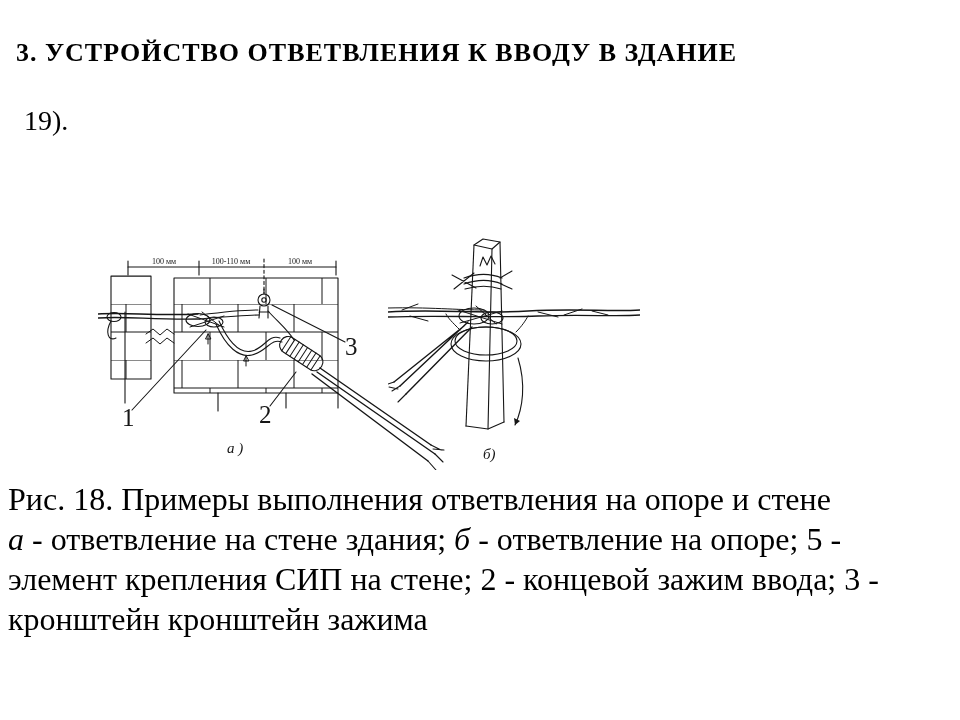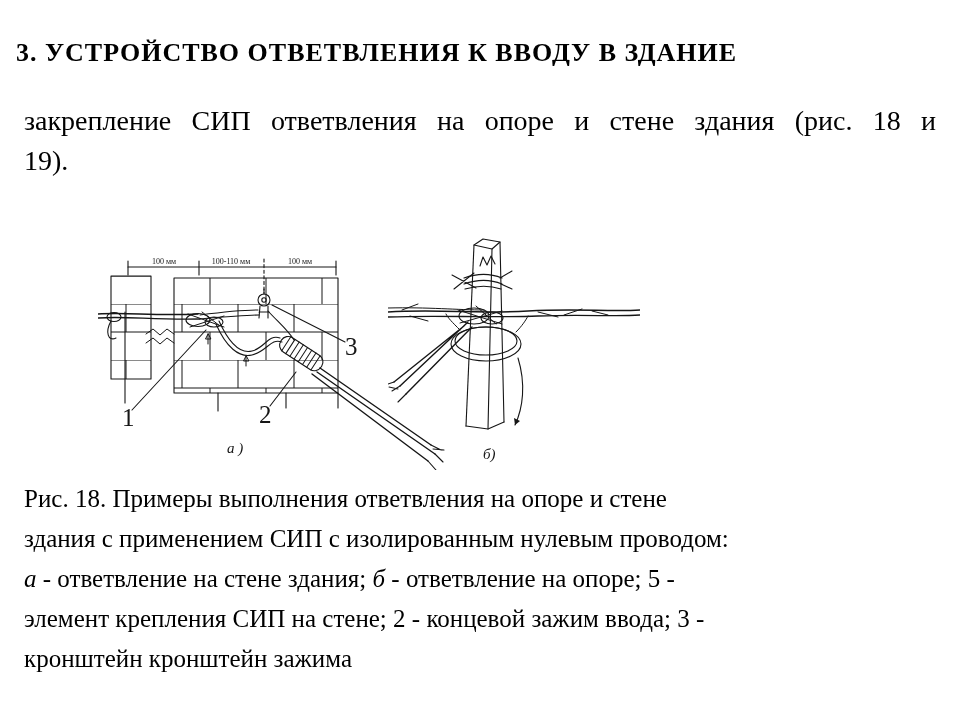--- a/index.html
+++ b/index.html
@@ -13,37 +13,36 @@
     text-align:left;font-size:26px;font-weight:bold;letter-spacing:1px;
     white-space:nowrap;
   }
   .para{
     position:absolute;top:101px;left:24px;width:912px;
     font-size:28px;line-height:40px;
   }
   .jline{text-align:justify;text-align-last:justify;}
   .jline.last{text-align:center;text-align-last:left;}
   .caption{
-    position:absolute;top:479px;left:24px;width:930px;
-    font-size:25px;line-height:40px;
+    position:absolute;top:479px;left:8px;width:930px;
+    font-size:32px;line-height:40px;
   }
   .caption div{white-space:nowrap;}
   .fig{position:absolute;}
   .ink{stroke:#161616;fill:none;stroke-width:1.1;stroke-linecap:round;stroke-linejoin:round;}
   text.dim{font-family:"Liberation Serif",serif;font-size:8px;fill:#161616;}
   text.callout{font-family:"Liberation Serif",serif;font-size:25px;fill:#161616;}
   text.figlabel{font-family:"Liberation Serif",serif;font-size:15px;font-style:italic;fill:#161616;}
 </style>
 </head>
 <body>
 
 <h1 class="title">3. УСТРОЙСТВО ОТВЕТВЛЕНИЯ К ВВОДУ В ЗДАНИЕ</h1>
 
 <div class="para">
-  <div class="jline">закрепление СИП ответвления на опоре и стене здания (рис. 18 и</div>
   <div class="jline last">19).</div>
 </div>
 
 <svg class="fig" style="left:98px;top:248px;" width="348" height="222" viewBox="0 0 348 222">
   <defs>
     <pattern id="brick" width="56" height="56" patternUnits="userSpaceOnUse">
       <path d="M0 0H56M0 28H56M28 0V28M0 28V56M56 28V56" stroke="#161616" stroke-width="1" fill="none"></path>
     </pattern>
   </defs>
 
@@ -143,17 +142,16 @@
     <path d="M72 104C64 96 60 92 58 88M128 106C134 100 138 94 140 90" stroke-width="1"></path>
     <path d="M130 132C138 158 135 182 127 199" stroke-width="1.1"></path>
     <path d="M127 199l-1 -7 6 3z" fill="#161616" stroke="none"></path>
   </g>
 
   <text class="figlabel" x="95" y="233">б)</text>
 </svg>
 
 <div class="caption">
   <div>Рис. 18. Примеры выполнения ответвления на опоре и стене</div>
-  <div>здания с применением СИП с изолированным нулевым проводом:</div>
   <div><i>а</i><span> - ответвление на стене здания; </span><i>б</i><span> - ответвление на опоре; 5 -</span></div>
   <div>элемент крепления СИП на стене; 2 - концевой зажим ввода; 3 -</div>
   <div>кронштейн кронштейн зажима</div>
 </div>
 
 </body></html>

